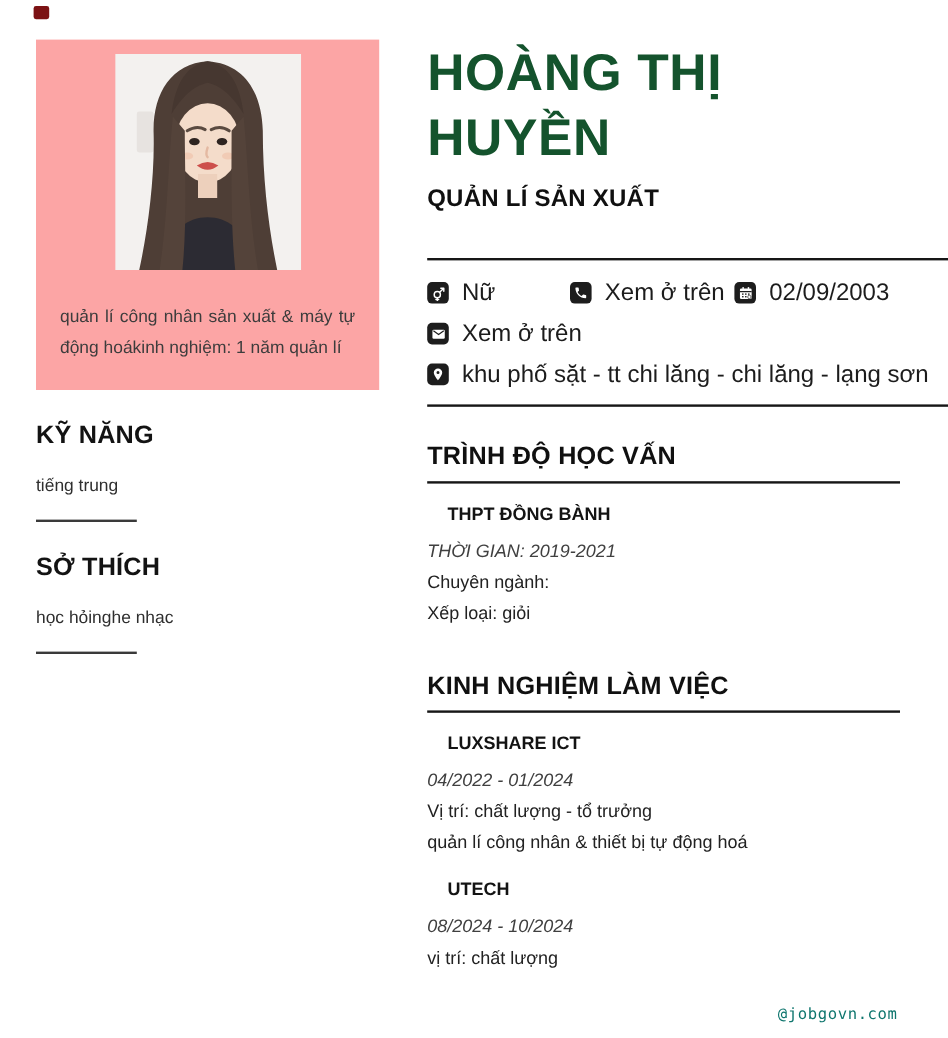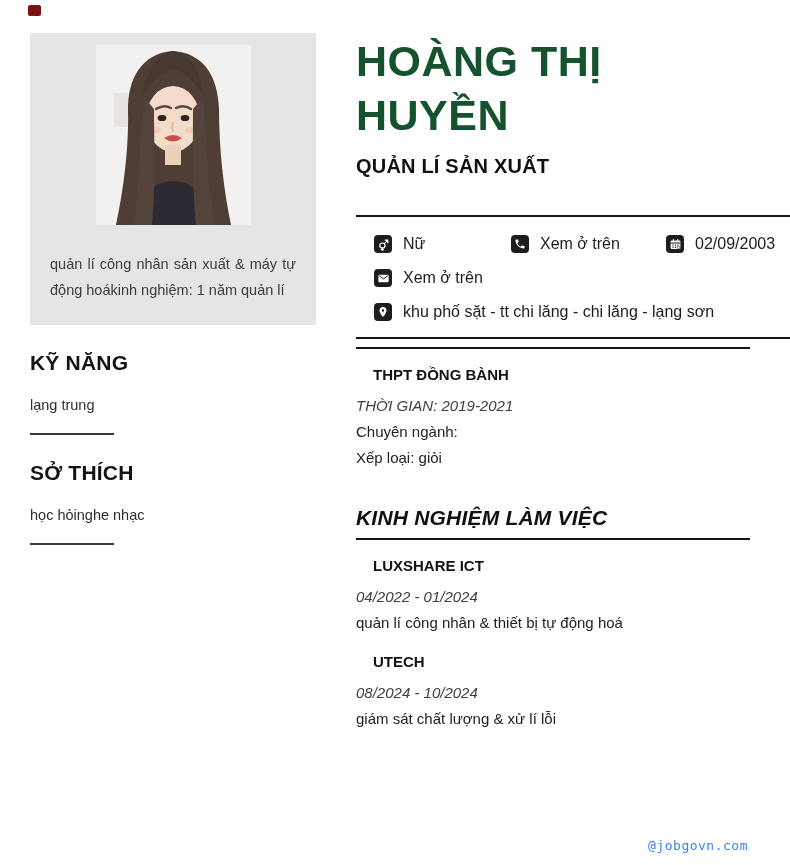--- a/index.html
+++ b/index.html
@@ -6,51 +6,51 @@
   body{
     width:790px;height:865px;position:relative;background:#ffffff;
     font-family:"Liberation Sans","DejaVu Sans",sans-serif;color:#222;
     overflow:hidden;
   }
   
   .corner-mark{position:absolute;left:28px;top:5px;width:13px;height:11px;
     background:#7c1214;border-radius:2px;}
   
   .sidebar{position:absolute;left:30px;top:33px;width:286px;}
-  .photo-card{background:#e5e5e5;padding:12px 20px 22px;box-sizing:border-box;}
+  .photo-card{background:#fca5a5;padding:12px 20px 22px;box-sizing:border-box;}
   .photo{display:block;width:155px;height:180px;margin:0 auto;}
   .summary{margin:26px 0 0;text-align:justify;font-size:14.5px;line-height:26px;color:#3c3c3c;}
   .side-title{font-size:21px;font-weight:700;color:#131313;margin:26px 0 0;letter-spacing:.2px;}
   .side-item{font-size:14.5px;color:#2e2e2e;margin:22px 0 0;}
   .mini-rule{width:84px;height:2px;background:#3a3a3a;margin-top:20px;}
   
   .main{position:absolute;left:356px;top:34px;width:434px;}
   .name{font-size:43px;line-height:54px;font-weight:700;color:#14532d;margin:0;width:330px;letter-spacing:.5px;}
   .job-title{font-size:20px;font-weight:700;color:#101010;margin-top:13px;letter-spacing:.2px;}
   .thick-rule{height:2px;background:#161616;margin-top:37px;}
   .thick-rule.after{margin-top:0;}
   .contact{padding:10px 0 8px;}
   .crow{display:flex;min-height:34px;align-items:center;}
-  .ccell{display:flex;align-items:center;gap:11px;font-size:16px;color:#1c1c1c;box-sizing:border-box;margin-left:18px;}
+  .ccell{display:flex;align-items:center;gap:11px;font-size:20px;color:#1c1c1c;box-sizing:border-box;}
   .c1{width:119px;}
   .c2{width:137px;}
   .badge{width:18px;height:18px;background:#1d1d1d;border-radius:4px;display:inline-flex;
     align-items:center;justify-content:center;flex:0 0 auto;}
   .badge svg{display:block;}
   .section-title{font-size:21px;font-weight:800;color:#101010;margin:30px 0 0;letter-spacing:.2px;}
-  .section-title.exp{margin-top:40px;font-style:italic;}
+  .section-title.exp{margin-top:40px;}
   .title-rule{height:2px;background:#161616;width:394px;margin-top:8px;}
   .entry{margin-top:17px;font-size:15px;color:#222;}
   .entry2{margin-top:22px;}
   .org{font-weight:700;color:#131313;font-size:15px;margin-left:17px;}
   .time{font-style:italic;margin-top:14px;color:#404040;}
   .eline{margin-top:9px;}
   
   .watermark{position:absolute;right:42px;top:838px;font-family:"DejaVu Sans Mono",monospace;
-    font-size:13px;color:#3b82f6;letter-spacing:.5px;}
+    font-size:13px;color:#0f766e;letter-spacing:.5px;}
 </style>
 </head>
 <body>
 
 <span class="corner-mark"></span>
 
 <aside class="sidebar">
   <div class="photo-card">
     <svg class="photo" viewBox="0 0 155 180" xmlns="http://www.w3.org/2000/svg">
       <rect width="155" height="180" fill="#f3f1ef"></rect>
@@ -68,21 +68,21 @@
       <path d="M68 93 q9 7 18 0 q-9 -6 -18 0" fill="#cd4f4b"></path>
       <rect x="69" y="100" width="16" height="20" fill="#edd0bc"></rect>
       <path d="M38 180 C42 150 58 136 77 136 C96 136 112 150 116 180 Z" fill="#2c2b33"></path>
       <path d="M48 52 C44 92 44 132 37 180 L56 180 C60 140 58 96 58 64 Z" fill="#54433a"></path>
       <path d="M107 52 C111 92 111 132 119 180 L100 180 C96 140 97 96 97 64 Z" fill="#54433a"></path>
     </svg>
     <p class="summary">quản lí công nhân sản xuất &amp; máy tự động hoákinh nghiệm: 1 năm quản lí</p>
   </div>
 
   <h2 class="side-title">KỸ NĂNG</h2>
-  <p class="side-item">lạng trung</p>
+  <p class="side-item">tiếng trung</p>
   <div class="mini-rule"></div>
 
   <h2 class="side-title">SỞ THÍCH</h2>
   <p class="side-item">học hỏinghe nhạc</p>
   <div class="mini-rule"></div>
 </aside>
 
 <main class="main">
   <h1 class="name">HOÀNG THỊ HUYỀN</h1>
   <div class="job-title">QUẢN LÍ SẢN XUẤT</div>
@@ -147,38 +147,40 @@
             <path fill="#ffffff" d="M12 2a7 7 0 0 0-7 7c0 5.25 7 13 7 13s7-7.75 7-13a7 7 0 0 0-7-7zm0 9.5A2.5 2.5 0 1 1 12 6.5a2.5 2.5 0 0 1 0 5z"></path>
           </svg>
         </span>
         <span>khu phố sặt - tt chi lăng - chi lăng - lạng sơn</span>
       </div>
     </div>
   </div>
 
   <div class="thick-rule after"></div>
 
+  <h2 class="section-title">TRÌNH ĐỘ HỌC VẤN</h2>
   <div class="title-rule"></div>
 
   <div class="entry">
     <div class="org">THPT ĐỒNG BÀNH</div>
     <div class="time">THỜI GIAN: 2019-2021</div>
     <div class="eline">Chuyên ngành:</div>
     <div class="eline">Xếp loại: giỏi</div>
   </div>
 
   <h2 class="section-title exp">KINH NGHIỆM LÀM VIỆC</h2>
   <div class="title-rule"></div>
 
   <div class="entry">
     <div class="org">LUXSHARE ICT</div>
     <div class="time">04/2022 - 01/2024</div>
+    <div class="eline">Vị trí: chất lượng - tổ trưởng</div>
     <div class="eline">quản lí công nhân &amp; thiết bị tự động hoá</div>
   </div>
 
   <div class="entry entry2">
     <div class="org">UTECH</div>
     <div class="time">08/2024 - 10/2024</div>
-    <div class="eline">giám sát chất lượng &amp; xử lí lỗi</div>
+    <div class="eline">vị trí: chất lượng</div>
   </div>
 </main>
 
 <div class="watermark">@jobgovn.com</div>
 
 </body></html>

